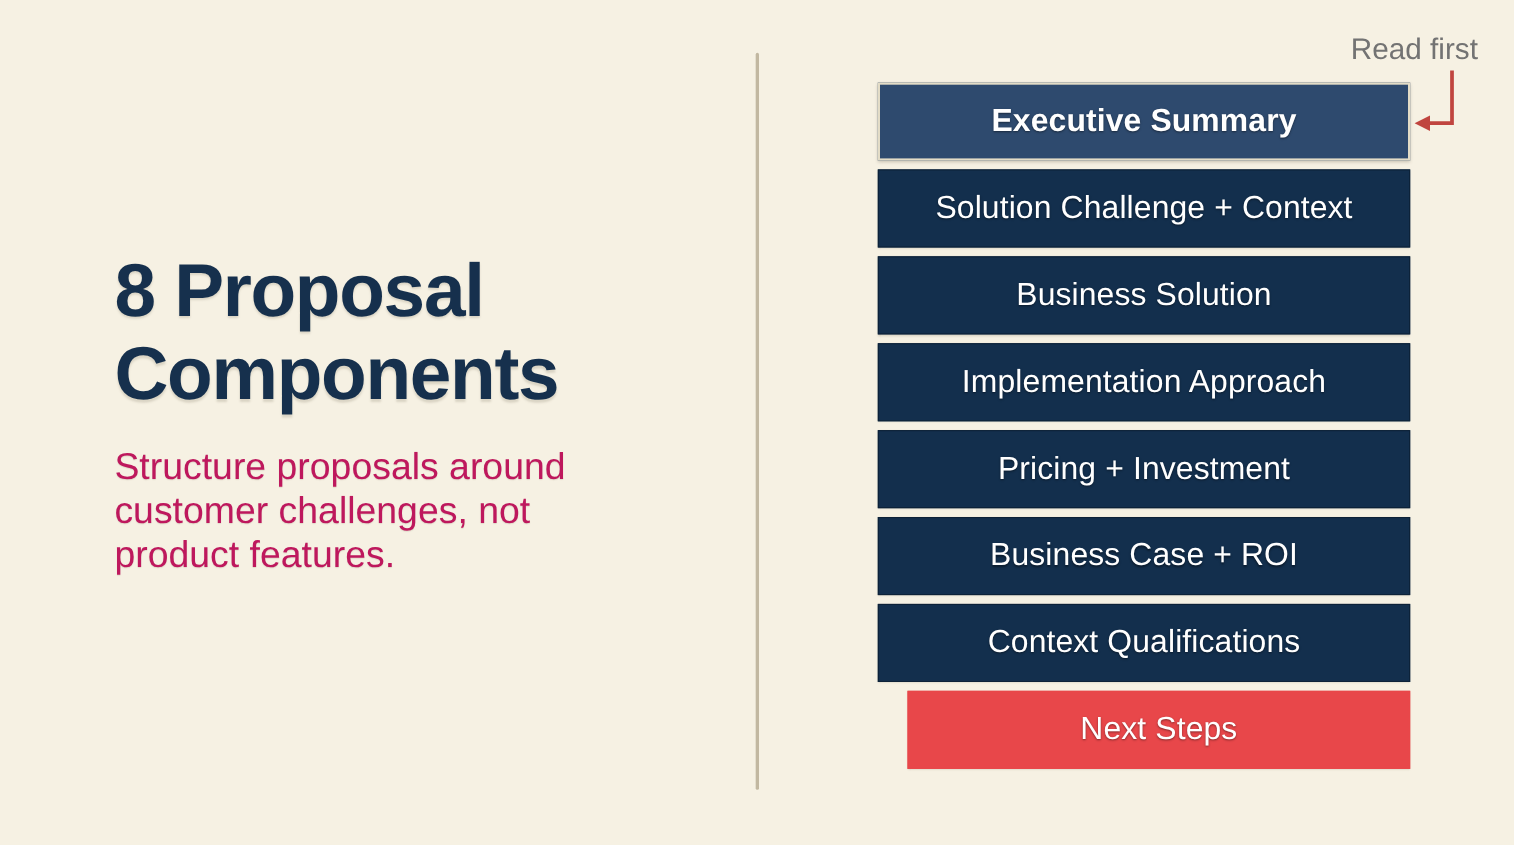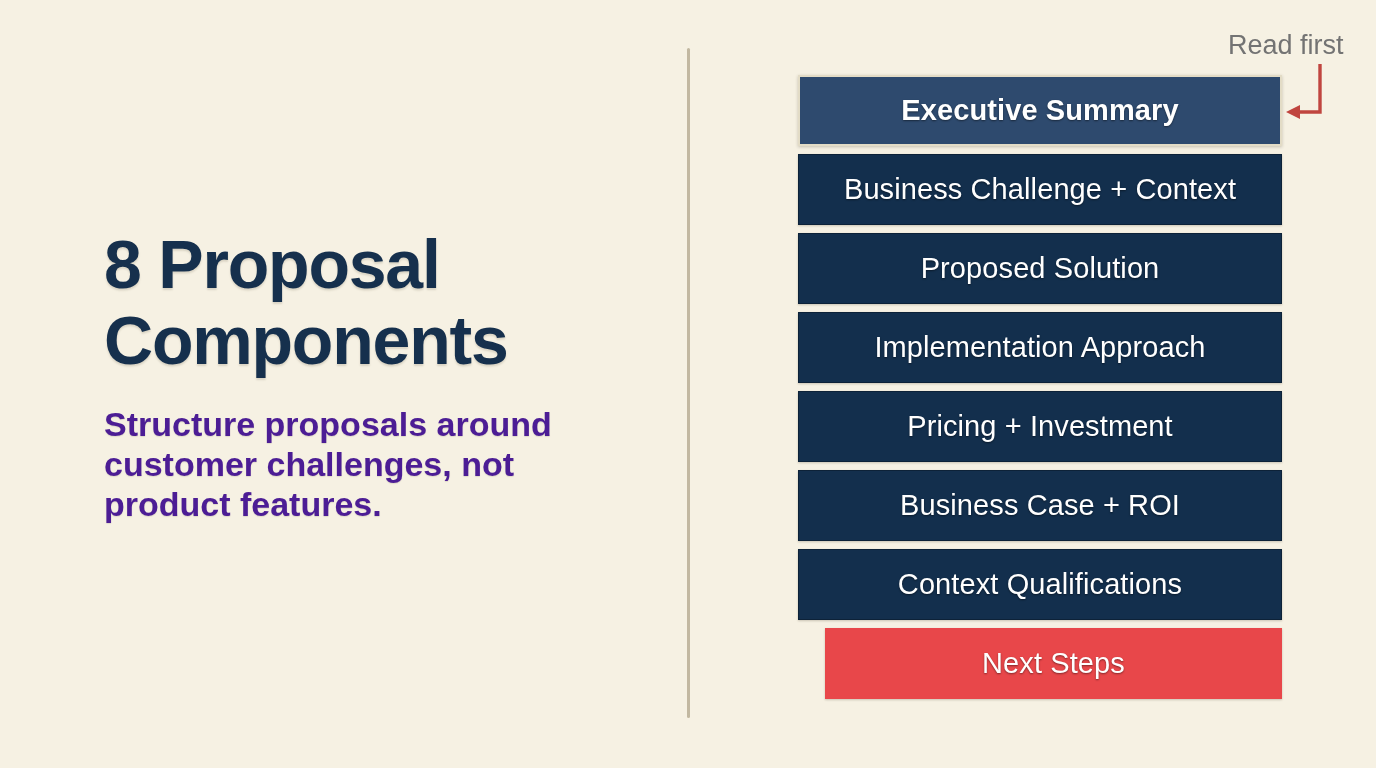--- a/index.html
+++ b/index.html
@@ -41,23 +41,23 @@
     font-size: 68px;
     font-weight: 700;
     line-height: 76px;
     letter-spacing: -1.2px;
     color: #16304d;
     margin: 0 0 26px 0;
     text-shadow: 0 2px 2px rgba(120,110,85,0.22);
   }
   #page-subtitle {
     font-size: 34px;
-    font-weight: 700;
+    font-weight: 400;
     line-height: 40px;
-    color: #4c1d95;
+    color: #be185d;
     margin: 0;
     text-shadow: 0 1px 1px rgba(120,110,85,0.18);
   }
 
   
   #divider {
     position: absolute;
     left: 687px;
     top: 48px;
     width: 3px;
@@ -148,25 +148,25 @@
 
   <div id="divider"></div>
 
   <div id="stack">
 
     <div class="stack-row is-highlight">
       <span class="stack-label">Executive Summary</span>
     </div>
 
     <div class="stack-row">
-      <span class="stack-label">Business Challenge + Context</span>
+      <span class="stack-label">Solution Challenge + Context</span>
     </div>
 
     <div class="stack-row">
-      <span class="stack-label">Proposed Solution</span>
+      <span class="stack-label">Business Solution</span>
     </div>
 
     <div class="stack-row">
       <span class="stack-label">Implementation Approach</span>
     </div>
 
     <div class="stack-row">
       <span class="stack-label">Pricing + Investment</span>
     </div>
 

